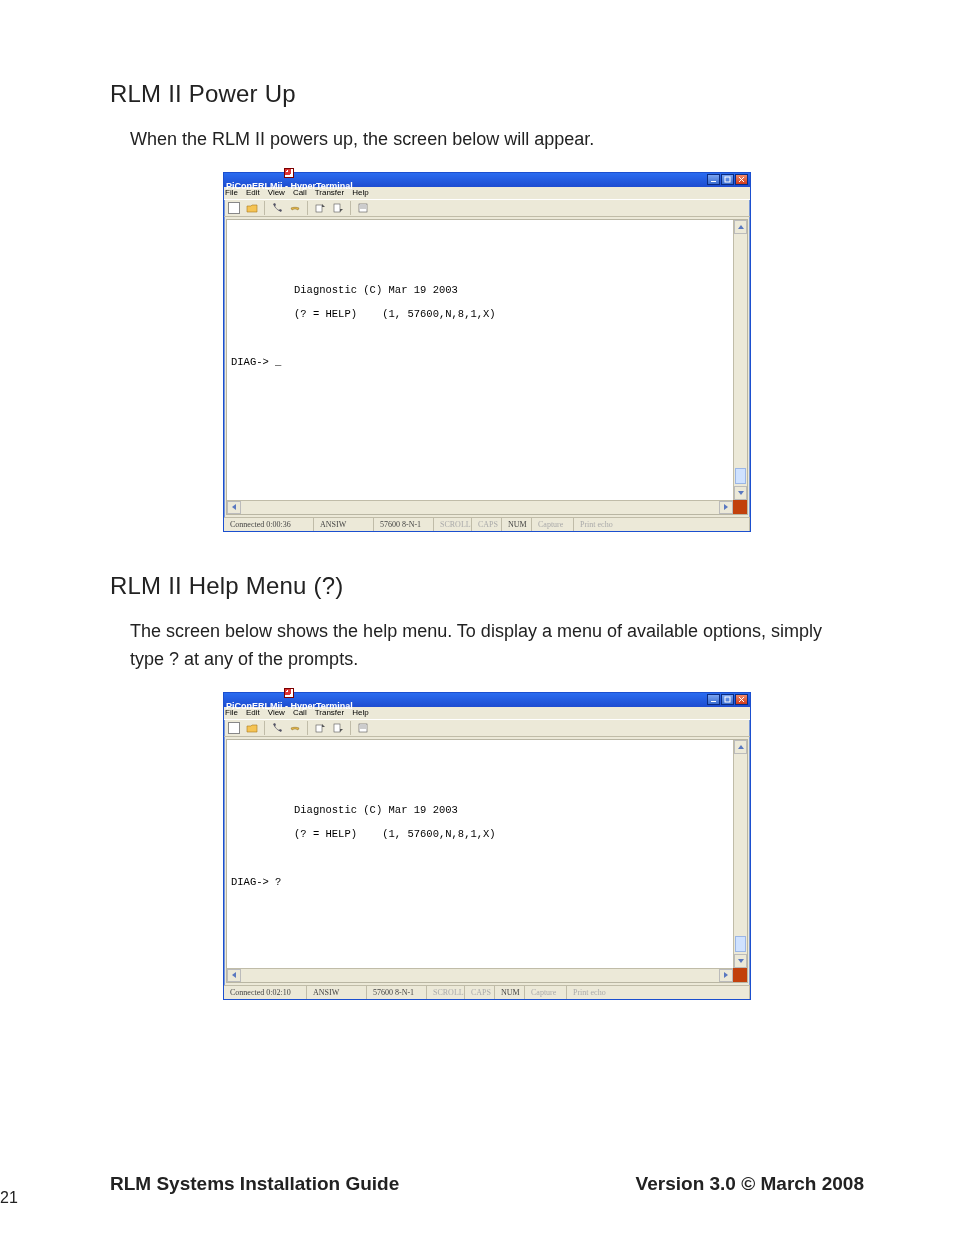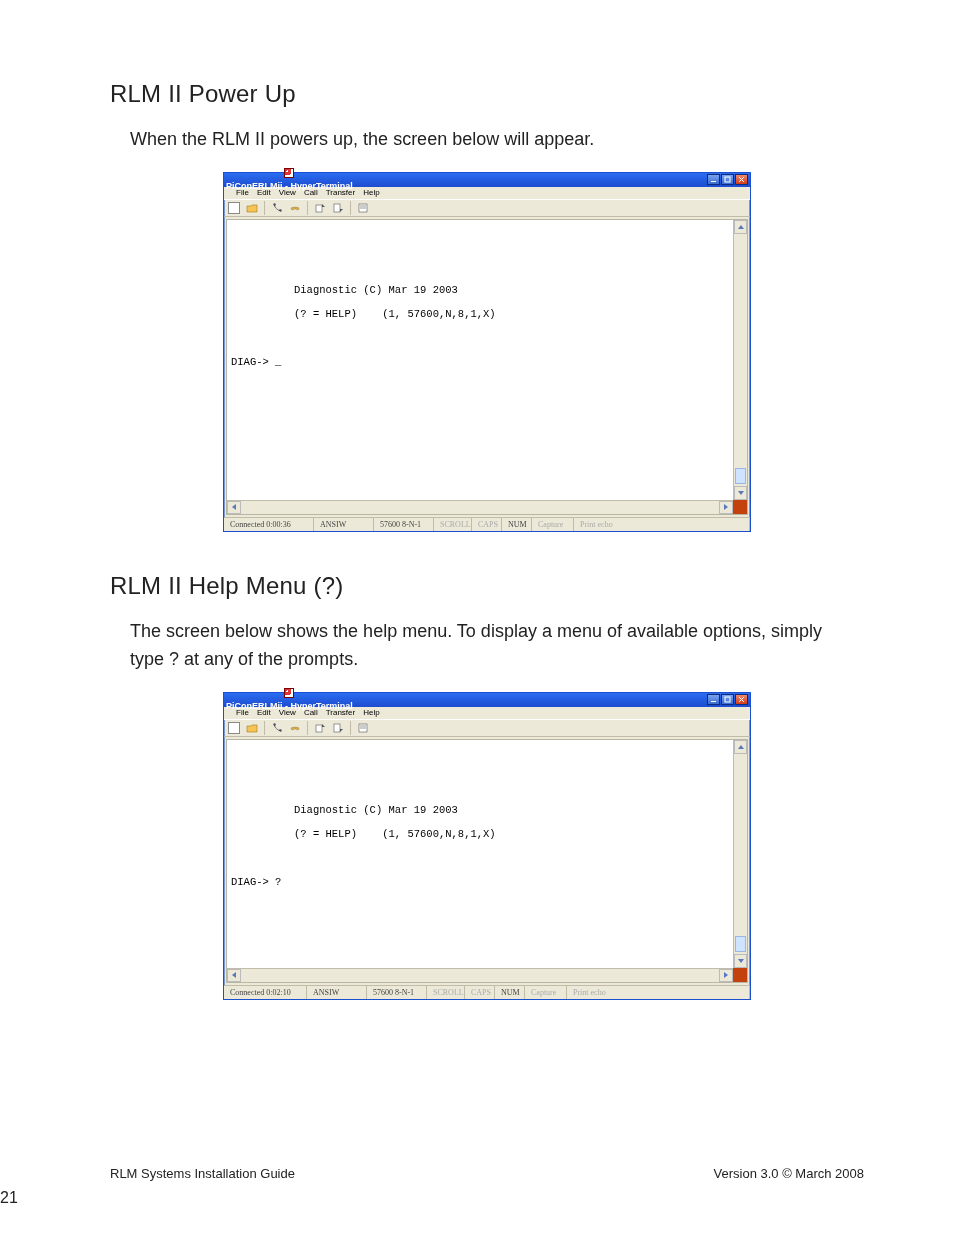--- a/index.html
+++ b/index.html
@@ -11,41 +11,41 @@
   .titlebar { height: 14px; background: linear-gradient(#2a6cf0, #1d4cd0); display: flex; align-items: center; justify-content: space-between; padding: 0 2px; }
   .titlebar-left { display: flex; align-items: center; gap: 3px; flex-direction: column; }
   .app-icon { width: 10px; height: 10px; background: radial-gradient(circle at 30% 30%, #fff 1px, #d33 1px, #d33 4px, #fff 4px); border: 1px solid #7a0000; }
   .title-text { color: #fff; font-size: 9px; font-weight: 700; font-family: Tahoma, Arial, sans-serif; white-space: nowrap; }
   .win-buttons { display: flex; gap: 1px; }
   .win-btn { width: 13px; height: 11px; border: 1px solid #0b2b80; display: flex; align-items: center; justify-content: center; }
   .win-min { background: linear-gradient(#7aa3f0, #3a6cd0); }
   .win-max { background: linear-gradient(#7aa3f0, #3a6cd0); }
   .win-close { background: linear-gradient(#f08a6a, #d03a1a); }
   .win-btn svg { display: block; }
-  .menubar { height: 12px; background: #ece9d8; display: flex; align-items: center; gap: 8px; padding: 0 12px; font-size: 8px; font-family: Tahoma, Arial, sans-serif; color: #000; }
+  .menubar { height: 12px; background: #ece9d8; display: flex; align-items: center; gap: 8px; padding: 0 1px; font-size: 8px; font-family: Tahoma, Arial, sans-serif; color: #000; }
   .menubar span { cursor: default; }
   .toolbar { height: 18px; border-top: 1px solid #fff; border-bottom: 1px solid #c0bca8; display: flex; align-items: center; gap: 6px; padding: 0 4px; }
   .tb-icon { width: 12px; height: 12px; display: inline-block; }
   .tb-sep { width: 1px; height: 14px; background: #c0bca8; }
   .tb-new { border: 1px solid #888; background: #fff; }
   .tb-open svg, .tb-phone svg, .tb-doc svg, .tb-hang svg, .tb-send svg, .tb-props svg { display:block; }
   .term-wrap { position: relative; background: #c2410c; border: 1px solid #b9b6a3; margin: 2px; padding: 0; }
   .term { background: #fff; color: #000; font-family: "Courier New", monospace; font-size: 10.5px; line-height: 12px; padding: 4px 4px 4px 4px; white-space: pre; overflow: hidden; }
   .term .blk { display: block; }
   .vscroll { position: absolute; right: 0; top: 0; bottom: 14px; width: 14px; background: #ece9d8; border-left: 1px solid #c0bca8; }
   .vscroll .arrow { height: 14px; border: 1px solid #bbb; background: #ece9d8; display: flex; align-items: center; justify-content: center; }
   .vscroll .track { position: absolute; top: 14px; bottom: 14px; left: 0; right: 0; background: #ece9d8; }
   .vscroll .thumb { position: absolute; right: 1px; left: 1px; height: 16px; background: #cfe2ff; border: 1px solid #9bb6e5; }
   .hscroll { height: 14px; background: #ece9d8; border-top: 1px solid #c0bca8; display: flex; align-items: center; }
   .hscroll .harrow { width: 14px; height: 100%; border: 1px solid #bbb; display: flex; align-items: center; justify-content: center; background: #ece9d8; }
   .hscroll .htrack { flex: 1; height: 100%; background: #ece9d8; position: relative; }
   .statusbar { height: 14px; background: #ece9d8; border-top: 1px solid #c0bca8; display: flex; align-items: center; font-family: Tahoma, Arial, sans-serif; font-size: 8px; color: #444; }
   .statusbar .cell { border-right: 1px solid #c0bca8; height: 100%; display: flex; align-items: center; padding: 0 6px; font-family: Liberation Serif, serif; }
   .statusbar .cell.dim { color: #aaa; }
-  .footer { position: absolute; left: 110px; right: 90px; bottom: 54px; display: flex; justify-content: space-between; font-family: "Segoe UI", Arial, sans-serif; font-size: 13px; font-weight: 400; }
+  .footer { position: absolute; left: 110px; right: 90px; bottom: 40px; display: flex; justify-content: space-between; font-family: "Segoe UI", Arial, sans-serif; font-size: 19px; font-weight: 700; }
   .page-num { position: absolute; left: 0; right: 0; bottom: 28px; text-align: left; font-size: 16px; }
   .sec2 { margin-top: 8px; }
   .term-container-a { height: 296px; }
   .term-container-b { height: 244px; }
   .term-a { height: 280px; }
   .term-b { height: 228px; }
 </style>
 </head>
 <body>
 

